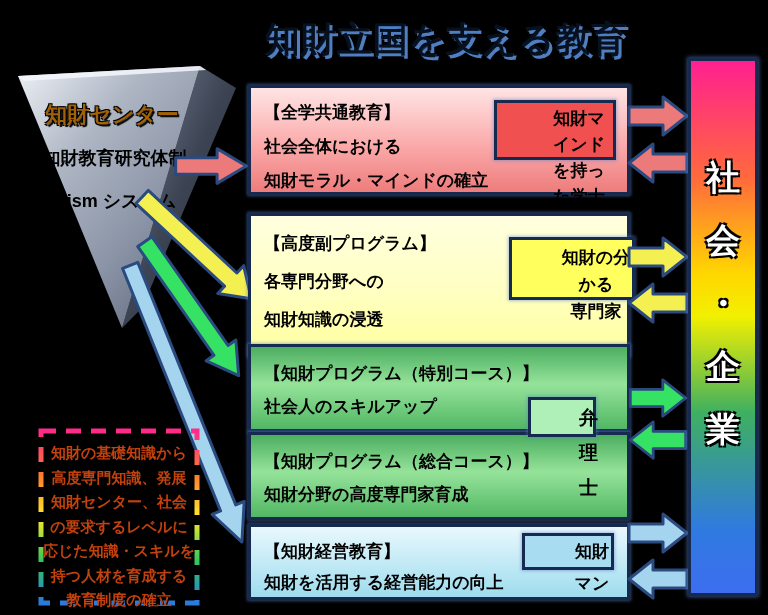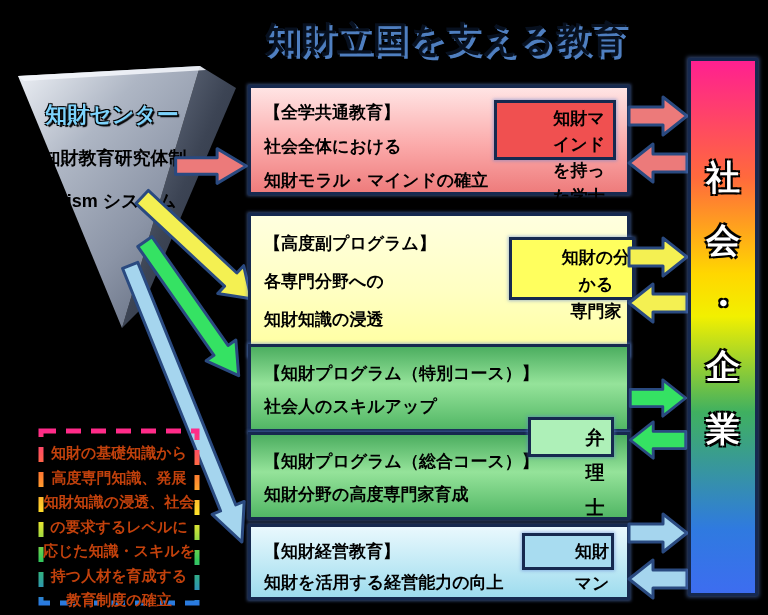--- a/index.html
+++ b/index.html
@@ -3,21 +3,21 @@
 <meta charset="utf-8">
 <style>
   html,body{margin:0;padding:0;background:#000;}
   .stage{position:relative;width:768px;height:615px;background:#000;overflow:hidden;
          font-family:"Liberation Sans","DejaVu Sans",sans-serif;font-weight:bold;}
   .abs{position:absolute;}
   
   .title{left:250px;top:16px;width:392px;text-align:center;font-size:35px;letter-spacing:1px;
          color:#07101f;text-shadow:3px 3px 0 #4f7fc0,1px 1px 0 #1a3050;}
   
-  .pyr-name{left:22px;top:100px;width:180px;text-align:center;font-size:22px;color:#7dd3fc;
+  .pyr-name{left:22px;top:100px;width:180px;text-align:center;font-size:22px;color:#a16207;
             text-shadow:-1px -1px 0 #000,1px -1px 0 #000,-1px 1px 0 #000,2px 2px 1px #000;}
   .pyr-l2{left:22px;top:146px;width:185px;text-align:center;font-size:18px;color:#000;}
   .pyr-l3{left:22px;top:189px;width:175px;text-align:center;font-size:18px;color:#000;}
   
   .prog{left:248px;width:382px;border:3px solid #16294f;box-sizing:border-box;
         box-shadow:0 0 3px 1px rgba(90,130,210,.55);color:#000;}
   .prog .txt{padding:8px 0 0 13px;font-size:17px;}
   .box1{top:85px;height:110px;background:linear-gradient(180deg,#ffe4e4 0%,#fbaaaa 55%,#ee7c7c 100%);}
   .box1 .txt{line-height:34px;}
   .box2{top:213px;height:144px;background:linear-gradient(180deg,#ffffdf 0%,#ffffc2 55%,#ffff9e 100%);}
@@ -25,21 +25,21 @@
   .box3a{top:344px;height:88px;background:linear-gradient(180deg,#4cae60 0%,#95e39a 45%,#52b765 100%);}
   .box3b{top:432px;height:88px;background:linear-gradient(180deg,#4cae60 0%,#95e39a 45%,#52b765 100%);}
   .box3a .txt,.box3b .txt{line-height:33px;padding-top:10px;}
   .box4{top:524px;height:76px;background:linear-gradient(180deg,#e9f8fd 0%,#c0e9f5 55%,#9edcee 100%);}
   .box4 .txt{line-height:31px;padding-top:9px;}
   
   .badge{border:3px solid #16294f;box-sizing:border-box;text-align:center;color:#000;
          box-shadow:0 0 3px 1px rgba(90,130,210,.5);padding-left:48px;}
   .badge1{left:494px;top:100px;width:122px;height:60px;background:#f05050;font-size:17px;line-height:26px;padding-top:3px;}
   .badge2{left:489px;top:237px;width:126px;height:63px;background:#ffff5e;font-size:17px;line-height:27px;padding-top:4px;margin-left:20px;}
-  .badge3{left:528px;top:397px;width:86px;height:40px;background:#aef0b8;font-size:19px;line-height:35px;margin-top:20px;}
+  .badge3{left:528px;top:397px;width:68px;height:40px;background:#aef0b8;font-size:19px;line-height:35px;}
   .badge4{left:522px;top:533px;width:92px;height:37px;background:#a8dcf0;font-size:17px;line-height:32px;}
   
   .bar{left:688px;top:58px;width:70px;height:538px;border:3px solid #16294f;box-sizing:border-box;
        background:linear-gradient(180deg,#ff2090 0%,#ff6a3c 22%,#ffd700 40%,#f2f000 48%,#3fb060 66%,#2f7ae0 88%,#3d6df0 100%);
        box-shadow:0 0 4px 1px rgba(90,130,210,.6);
        display:flex;flex-direction:column;align-items:center;justify-content:center;gap:29px;padding-bottom:48px;}
   .bar span{font-size:34px;line-height:1;color:#fff;
        text-shadow:-2px -2px 0 #000,2px -2px 0 #000,-2px 2px 0 #000,2px 2px 0 #000;}
   
   .note{left:38px;top:428px;width:162px;height:178px;}
@@ -180,21 +180,21 @@
           <stop offset="0.5" stop-color="#ffe92a"></stop>
           <stop offset="0.75" stop-color="#35c95a"></stop>
           <stop offset="1" stop-color="#2a7ae0"></stop>
         </linearGradient>
       </defs>
       <rect x="3" y="3" width="156" height="172" fill="none" stroke="url(#rainbowStroke)" stroke-width="5" stroke-dasharray="15 10"></rect>
     </svg>
     <div class="lines">
       <div>知財の基礎知識から</div>
       <div>高度専門知識、発展</div>
-      <div>知財知識の浸透、社会</div>
+      <div>知財センター、社会</div>
       <div>の要求するレベルに</div>
       <div>応じた知識・スキルを</div>
       <div>持つ人材を育成する</div>
       <div>教育制度の確立</div>
     </div>
   </div>
 
 </div>
 
 </body></html>

